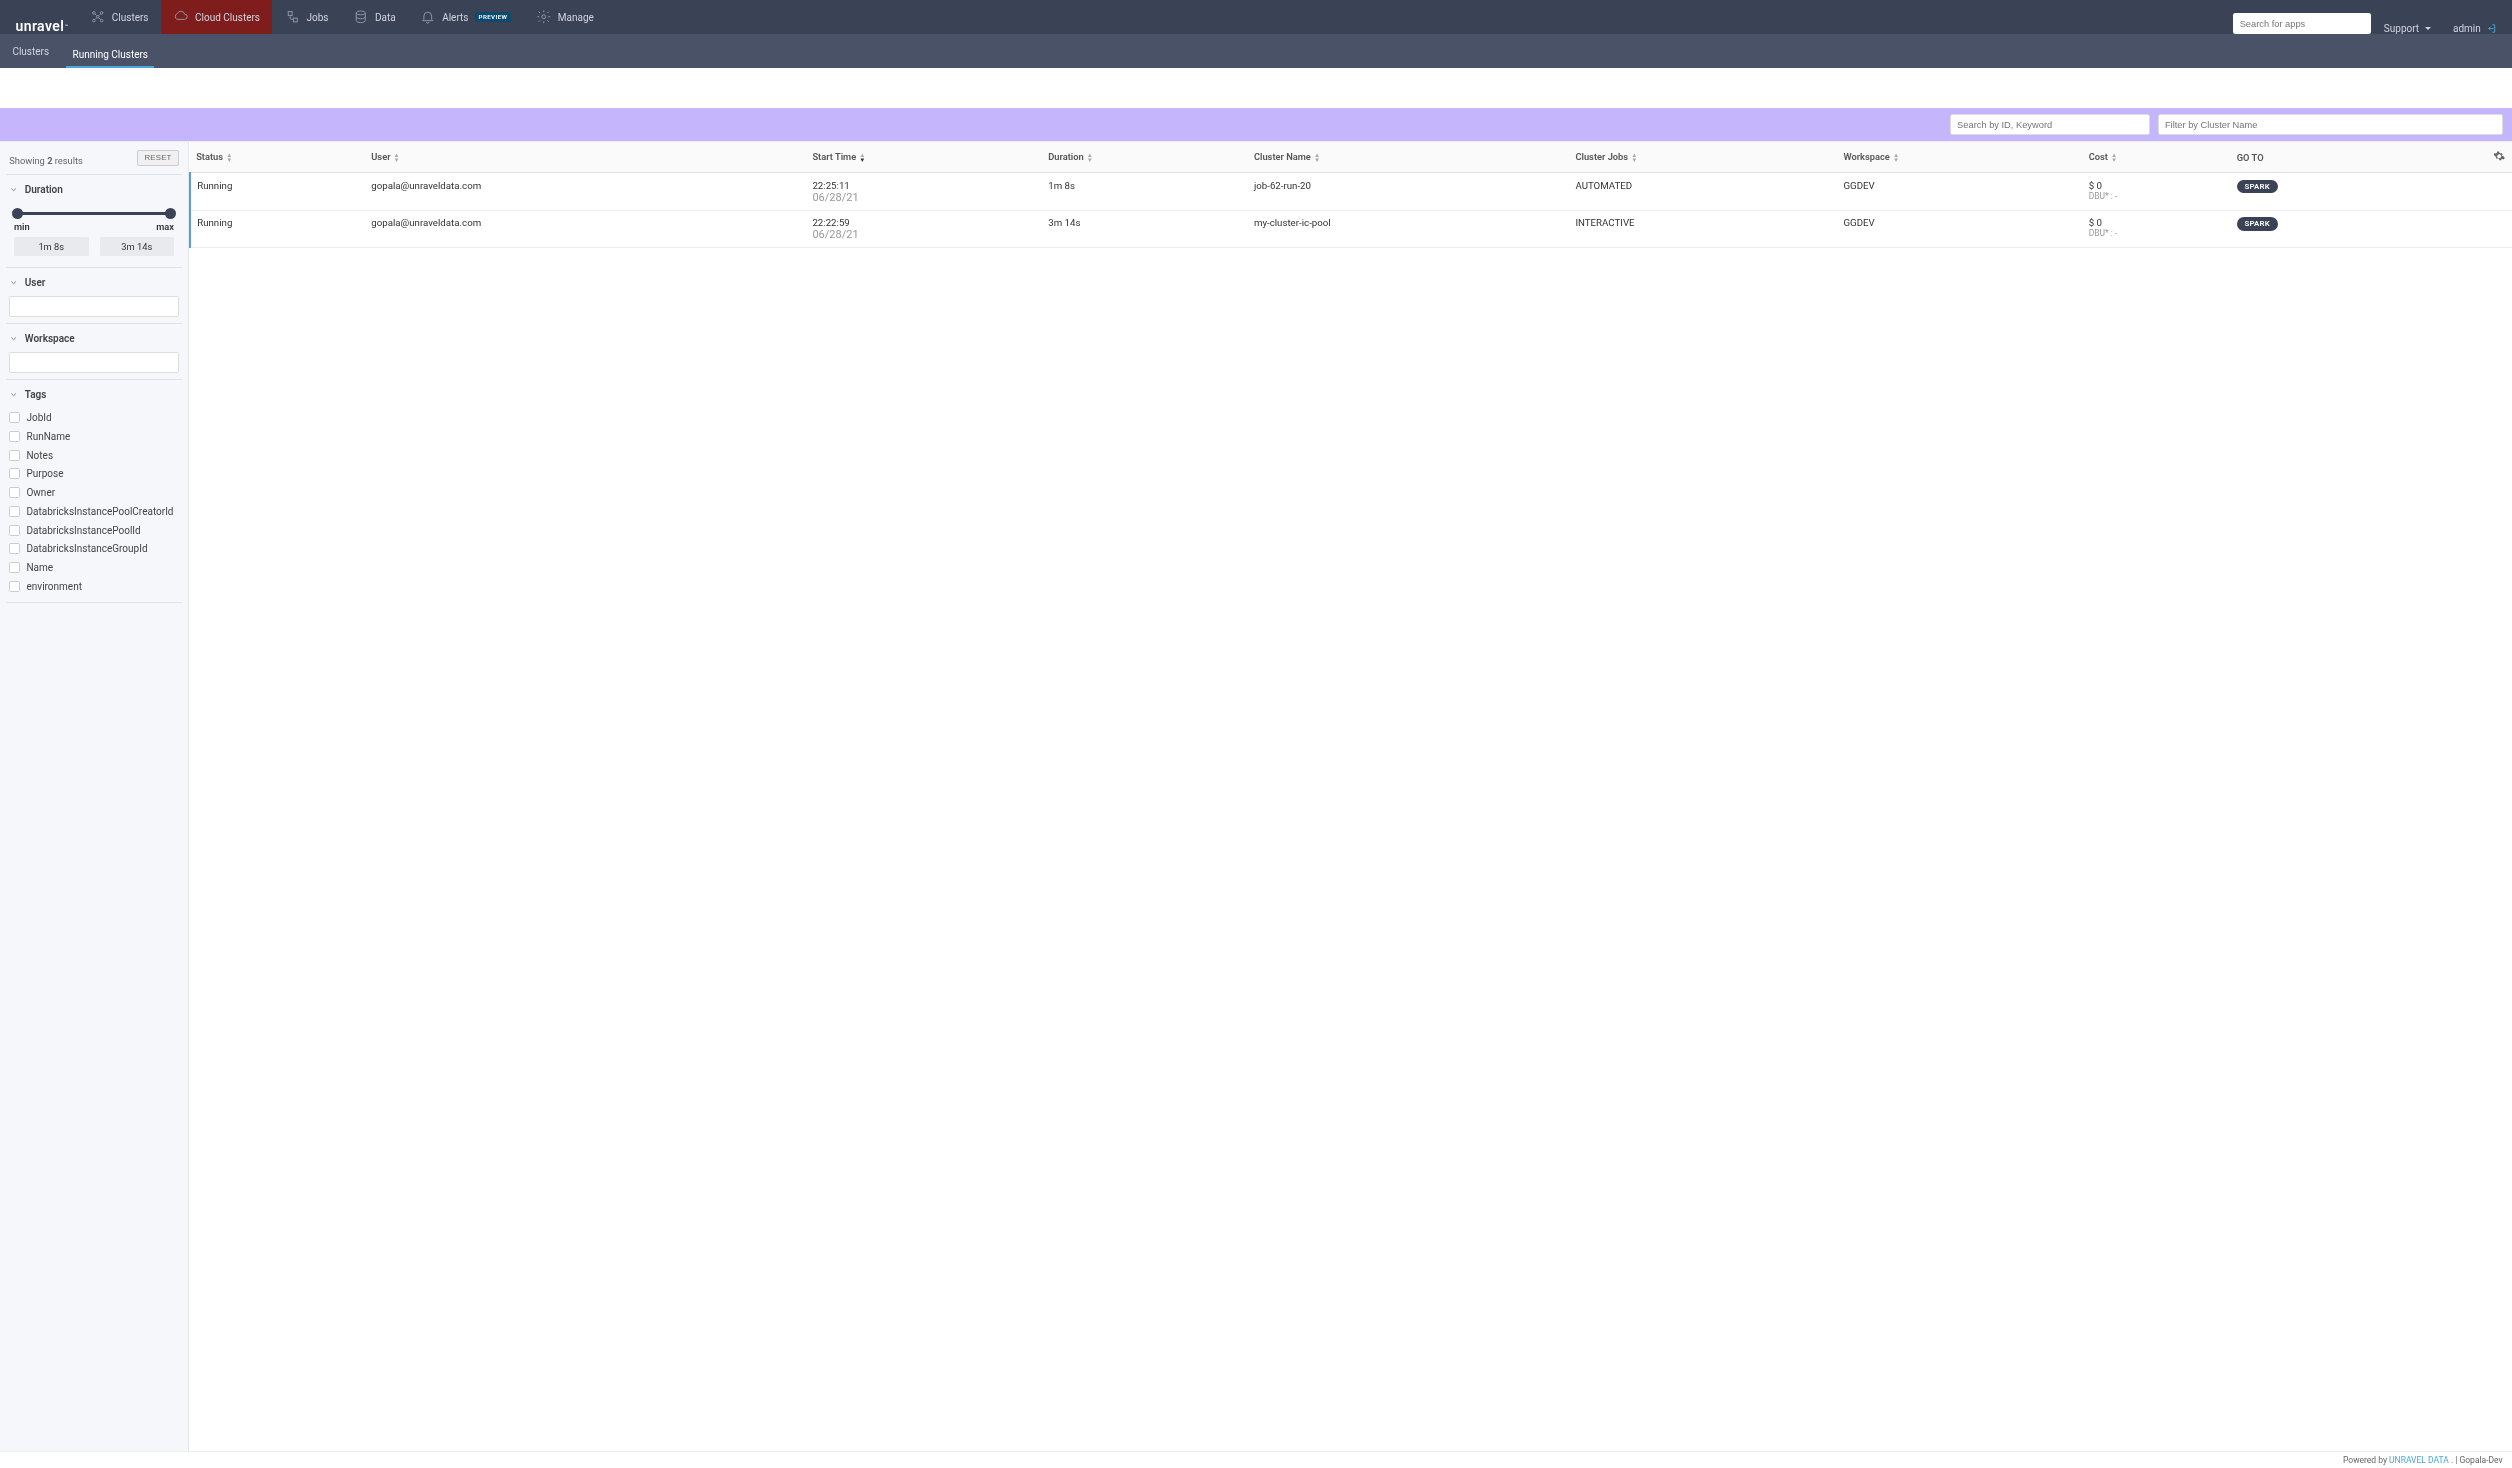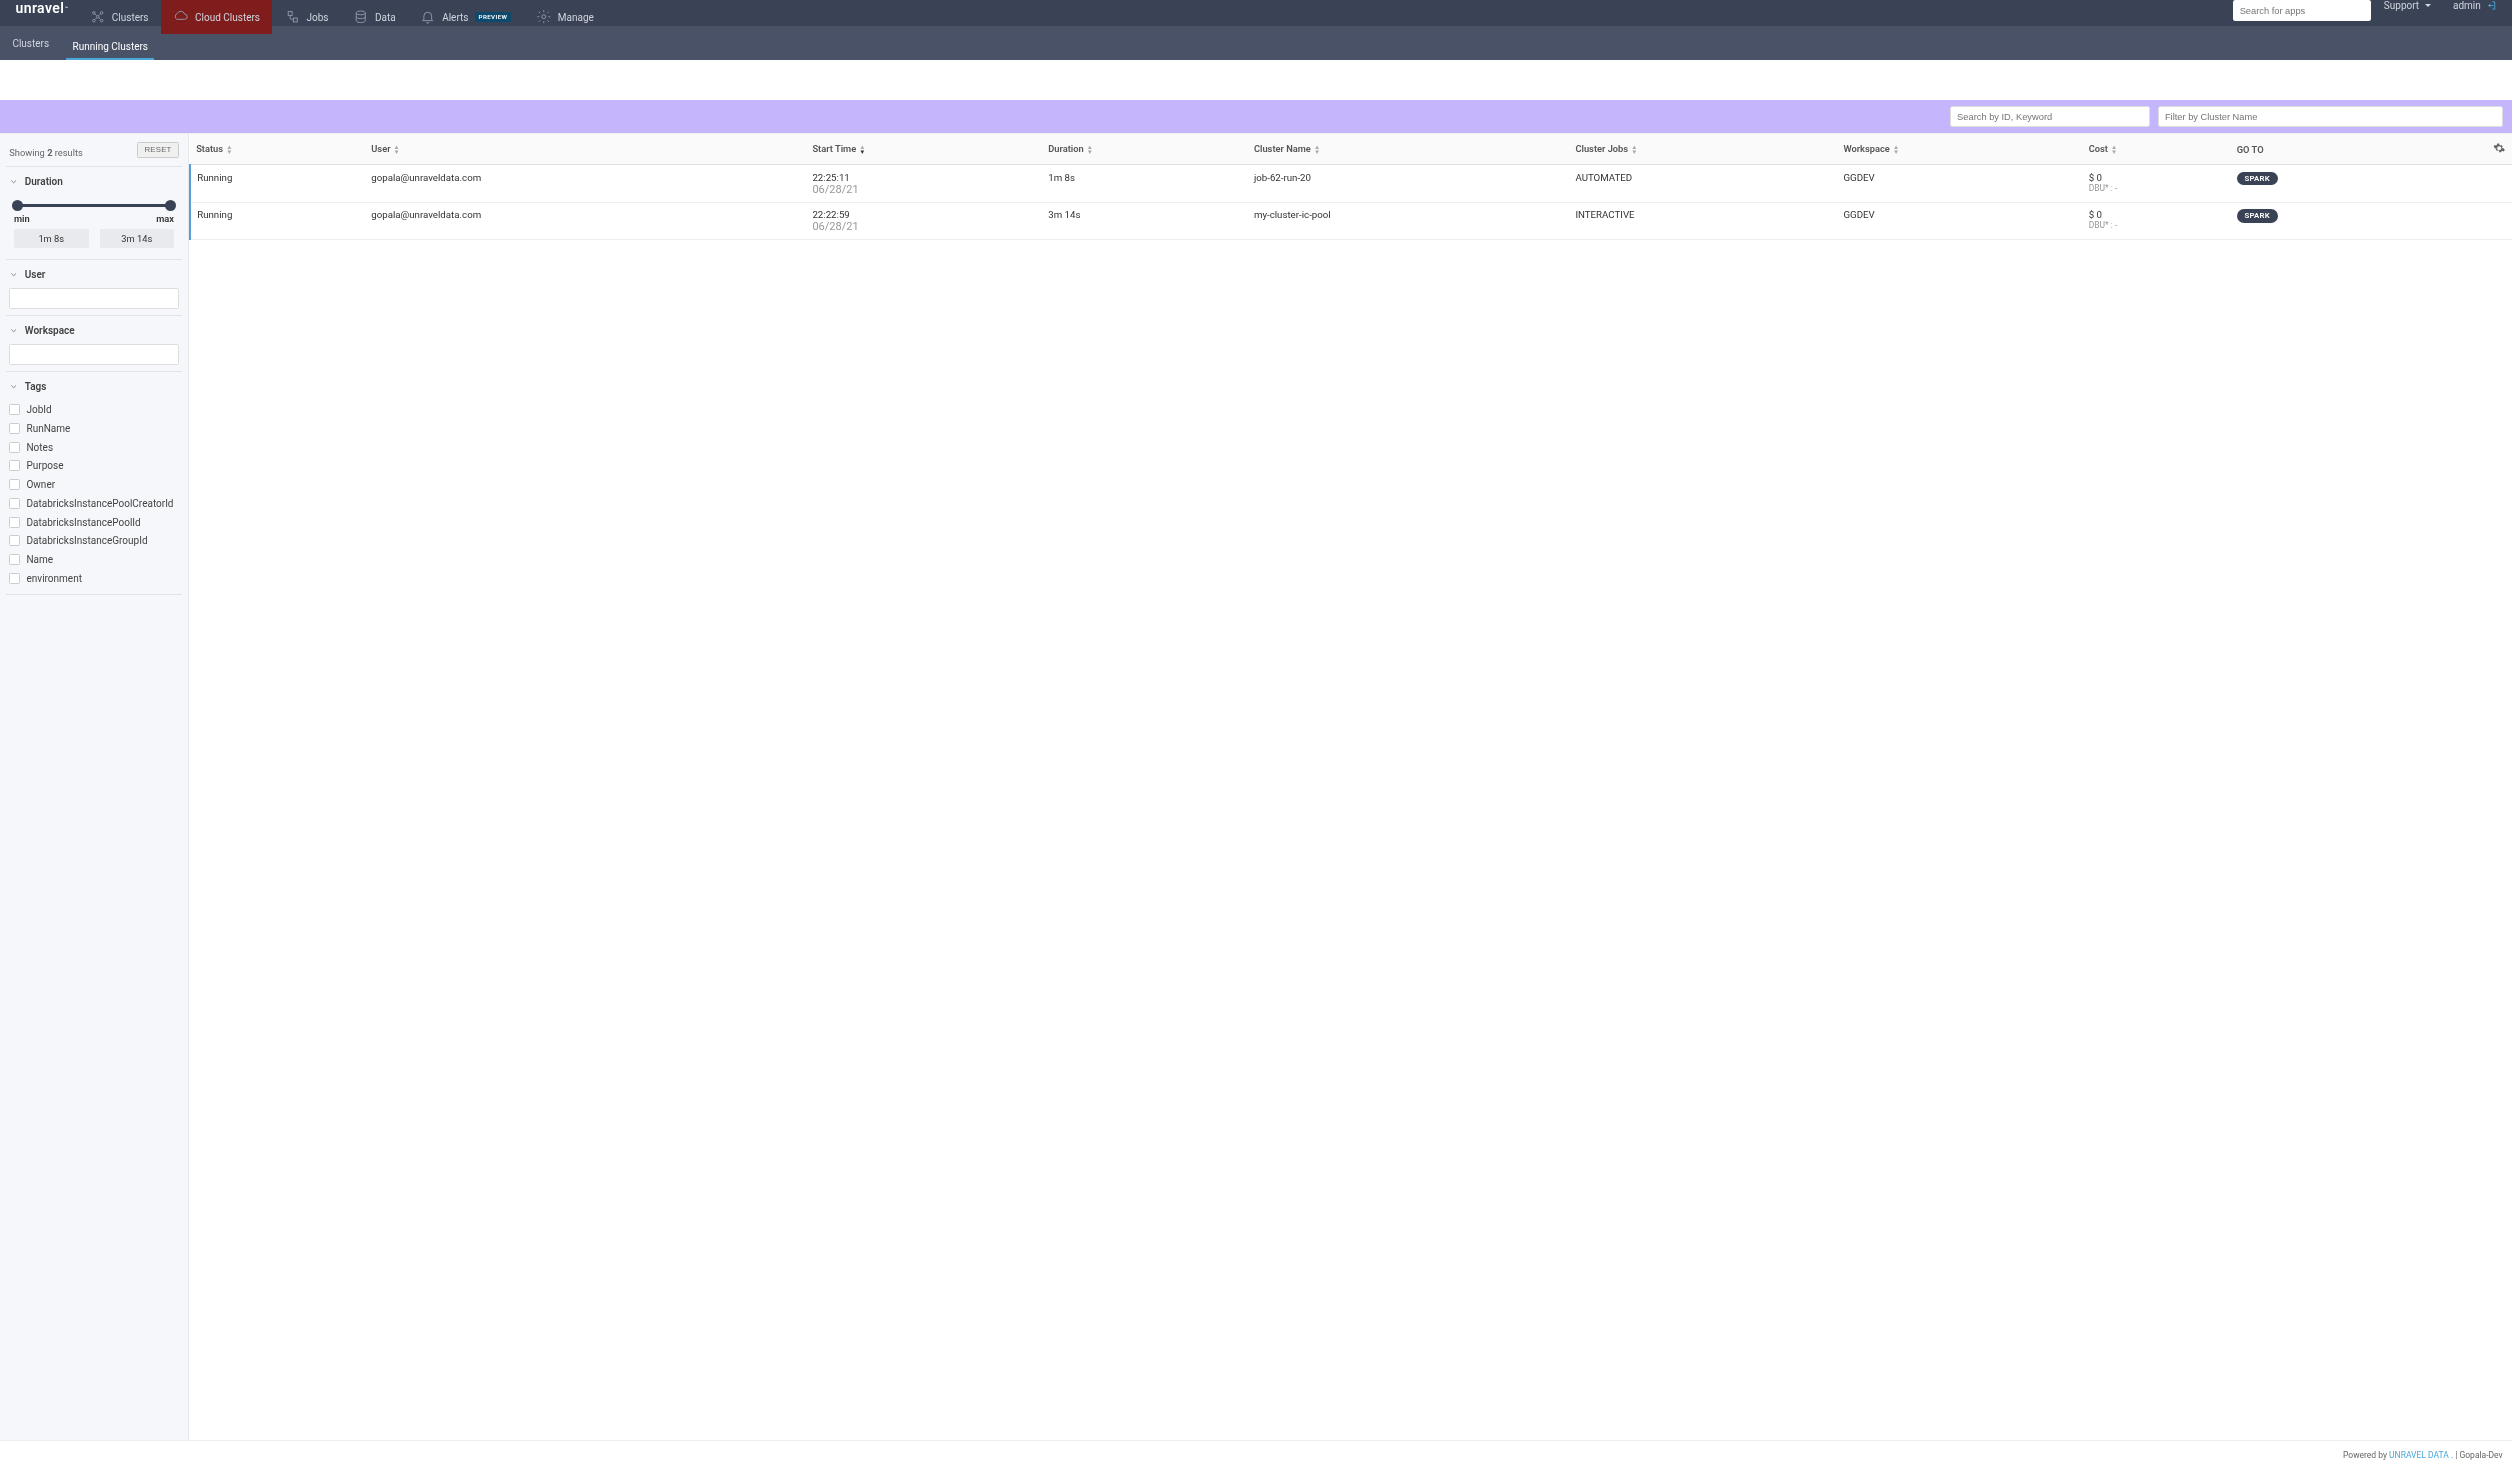--- a/index.html
+++ b/index.html
@@ -1,18 +1,18 @@
 <!DOCTYPE html>
 <html style="font-size:12.4px"><head>
 <meta charset="utf-8">
 <style>
 * { box-sizing: border-box; margin: 0; padding: 0; }
 body { font-family: -apple-system, BlinkMacSystemFont, "Segoe UI", Roboto, sans-serif; font-size: 10px; color: #333; background: #fff; }
 
-.topnav { background: #3a4256; height: 26px; display: flex; align-items: flex-start; padding: 0 6.2px; color: #ccc; }
+.topnav { background: #3a4256; height: 34px; display: flex; align-items: flex-end; padding: 0 6.2px; color: #ccc; }
 .logo { font-size: 14px; font-weight: 600; color: #fff; letter-spacing: 0.4px; padding: 0 9.3px; display: flex; align-items: center; }
 .logo sup { font-size: 4.7px; vertical-align: top; margin-left: 0.8px; }
 .nav-item { display: flex; align-items: center; gap: 6.2px; padding: 0 12.4px; height: 34px; cursor: pointer; color: #d0d4dd; font-size: 10px; }
 .nav-item.active { background: #7f1d1d; }
 .nav-item .nav-icon { width: 15.5px; height: 15.5px; display: inline-flex; align-items: center; justify-content: center; }
 .nav-icon svg { width: 15.5px; height: 15.5px; stroke: #9097a8; fill: none; stroke-width: 1.5; }
 .badge-preview { background: #0c4a6e; color: #fff; font-size: 6.2px; padding: 0.8px 3.9px; border-radius: 2.3px; letter-spacing: 0.4px; font-weight: 600; }
 .nav-spacer { flex: 1; }
 .search-top { width: 138px; height: 21px; background: #fff; border-radius: 2.3px; border: none; padding: 0 6.2px; font-size: 9.3px; }
 .support { display: flex; align-items: center; gap: 3.1px; color: #d0d4dd; padding: 0 12.4px; cursor: pointer; }
@@ -57,21 +57,21 @@
 th .sort.active-desc .down { color: #333; }
 .sort .up, .sort .down { display: block; }
 td { padding: 6.2px 6.2px; font-size: 9.7px; border-bottom: 0.8px solid #eee; vertical-align: top; }
 tr.datarow td:first-child { border-left: 2.3px solid #5a9fd4; }
 .time-sub { color: #999; font-size: 11px; }
 .cost-sub { color: #999; font-size: 8.5px; }
 .spark-badge { background: #3a4256; color: #fff; font-size: 7.8px; padding: 2.3px 7.8px; border-radius: 7.8px; font-weight: 600; letter-spacing: 0.2px; cursor: pointer; display: inline-block; }
 .gear-th { text-align: right; }
 .gear-th svg { width: 12.4px; height: 12.4px; fill: #666; cursor: pointer; }
 
-.footer { position: fixed; bottom: 0; right: 0; left: 0; height: 28px; background: #fff; border-top: 0.8px solid #eee; display: flex; justify-content: flex-end; align-items: center; padding: 0 9.3px; font-size: 8.5px; color: #666; }
+.footer { position: fixed; bottom: 0; right: 0; left: 0; height: 17px; background: #fff; border-top: 0.8px solid #eee; display: flex; justify-content: flex-end; align-items: center; padding: 0 9.3px; font-size: 8.5px; color: #666; }
 .footer a { color: #4aa8d8; text-decoration: none; }
 
 .chevd::after { content: ''; display: inline-block; border-left: 3.1px solid transparent; border-right: 3.1px solid transparent; border-top: 3.9px solid #d0d4dd; margin-left: 3.1px; vertical-align: middle; }
 </style>
 </head>
 <body>
 
 <div class="topnav">
   <div class="logo">
     <span>unravel</span>

